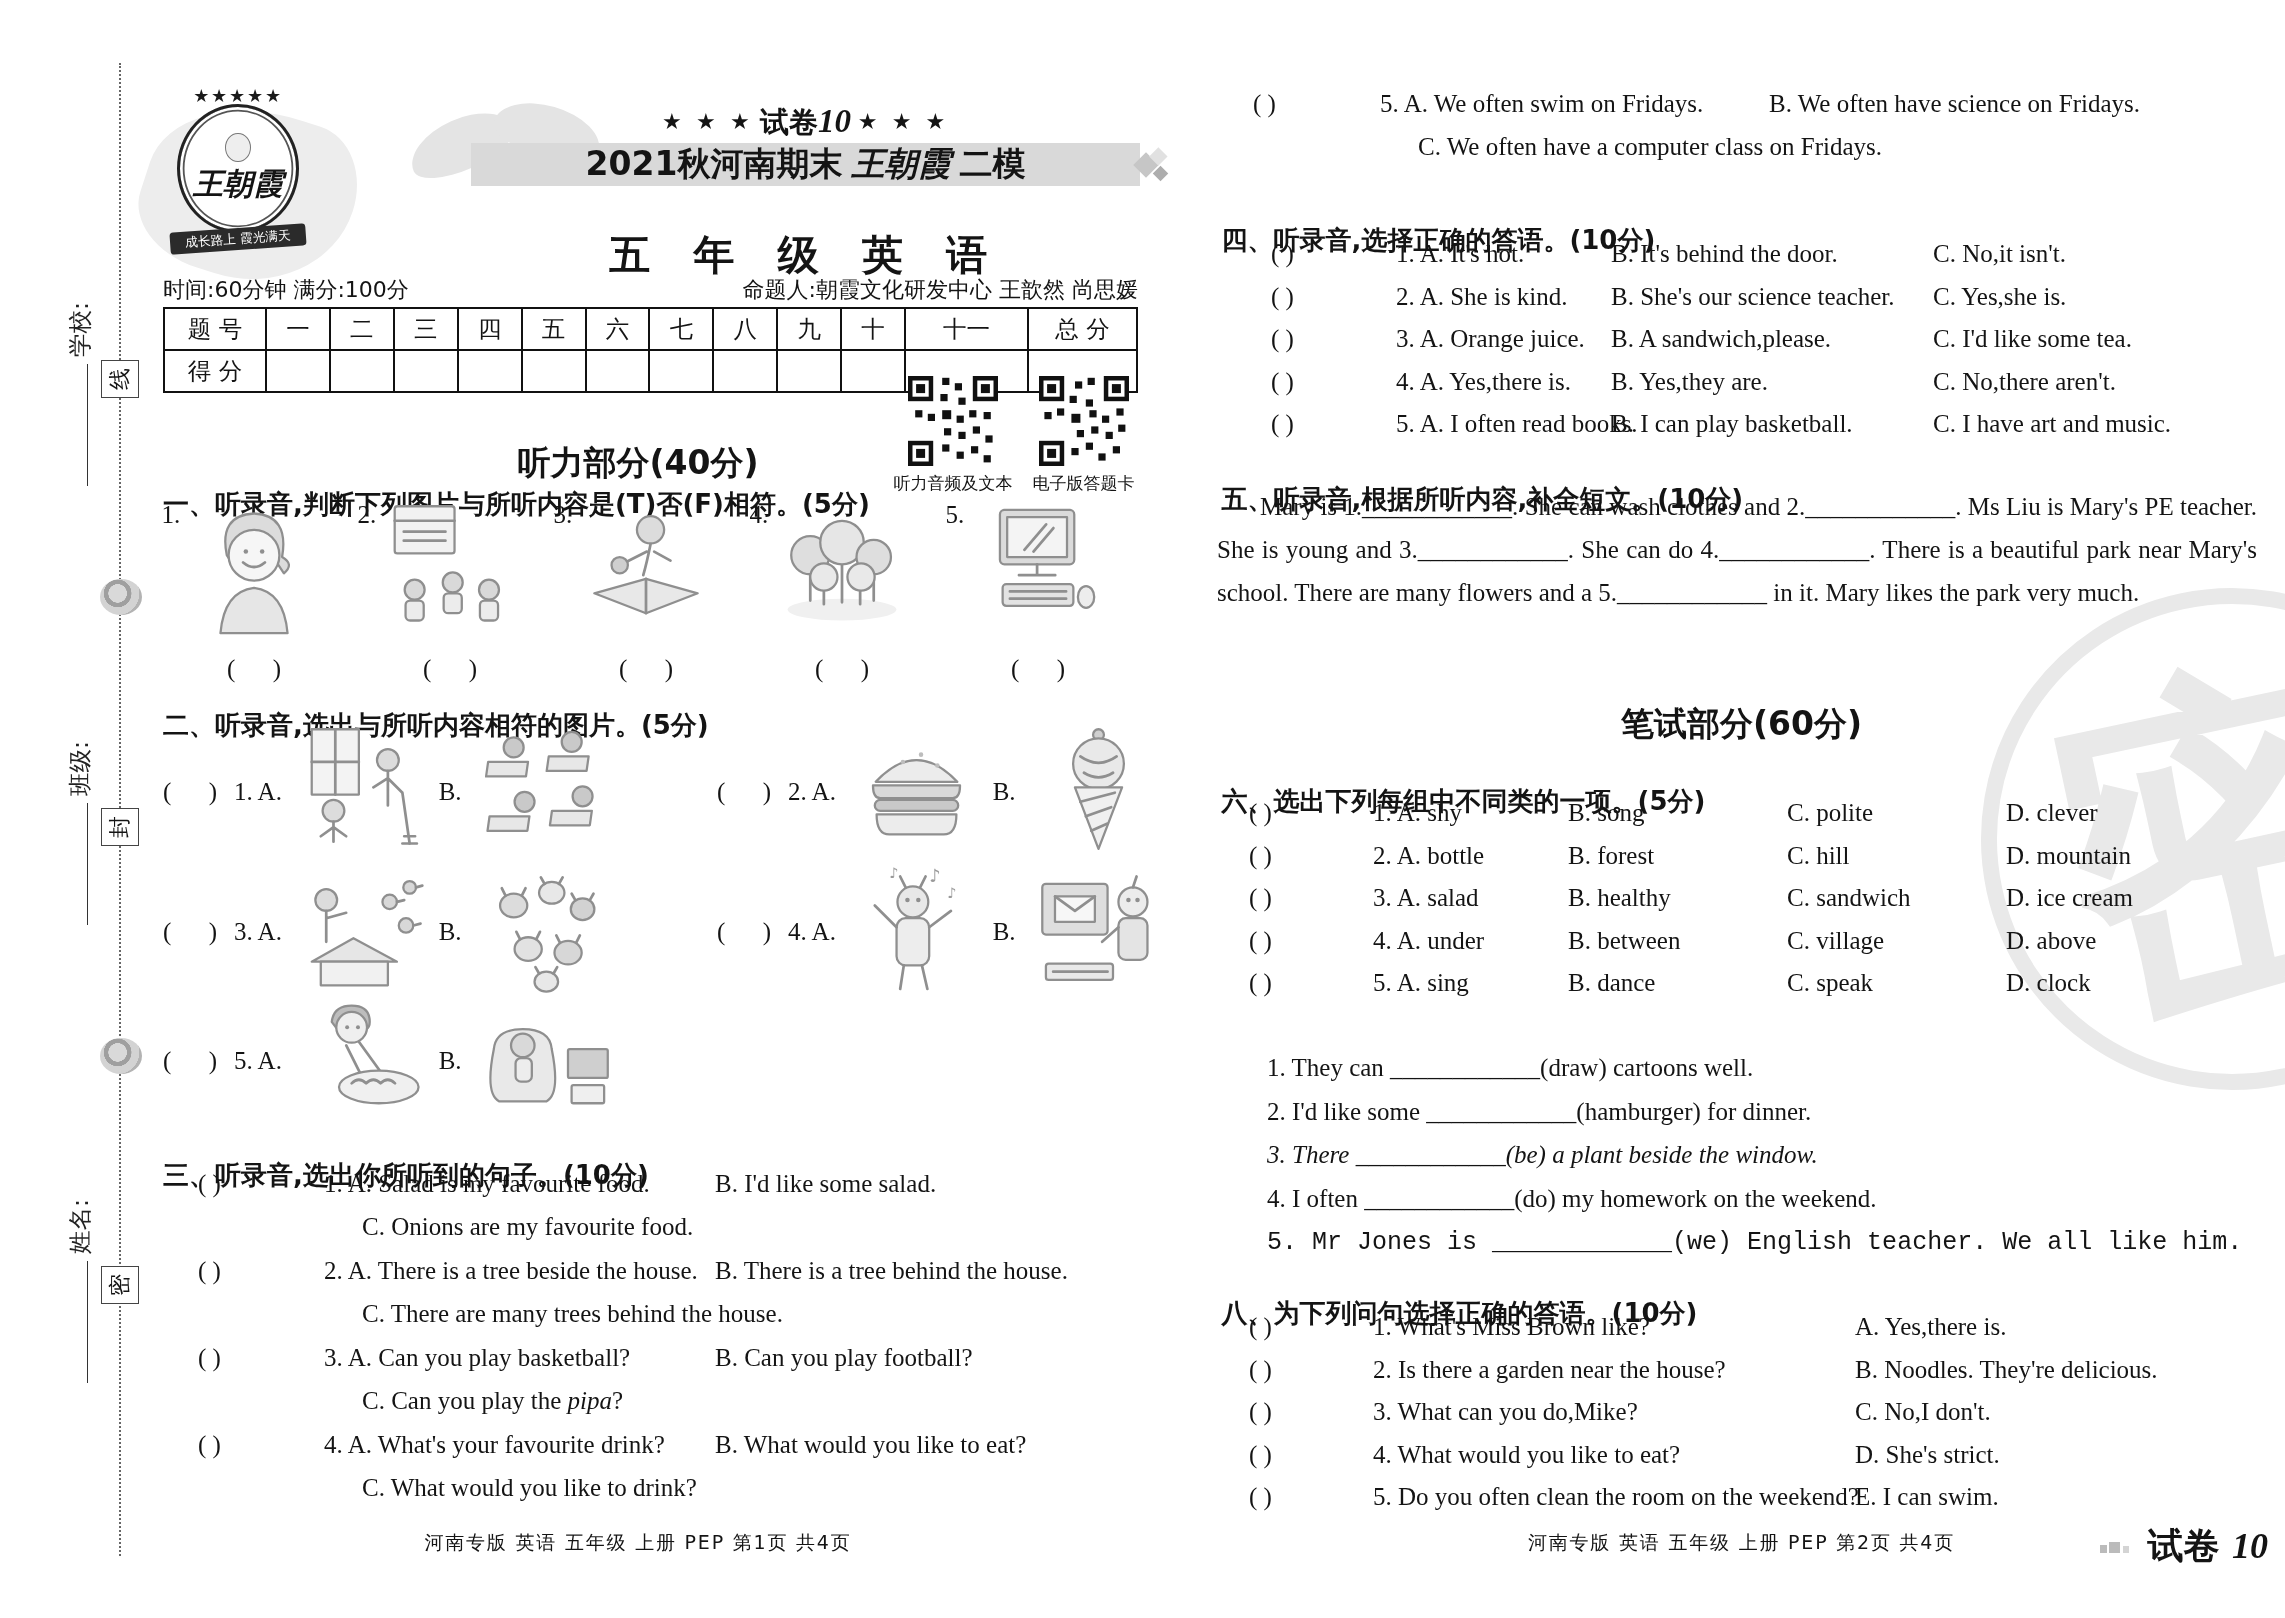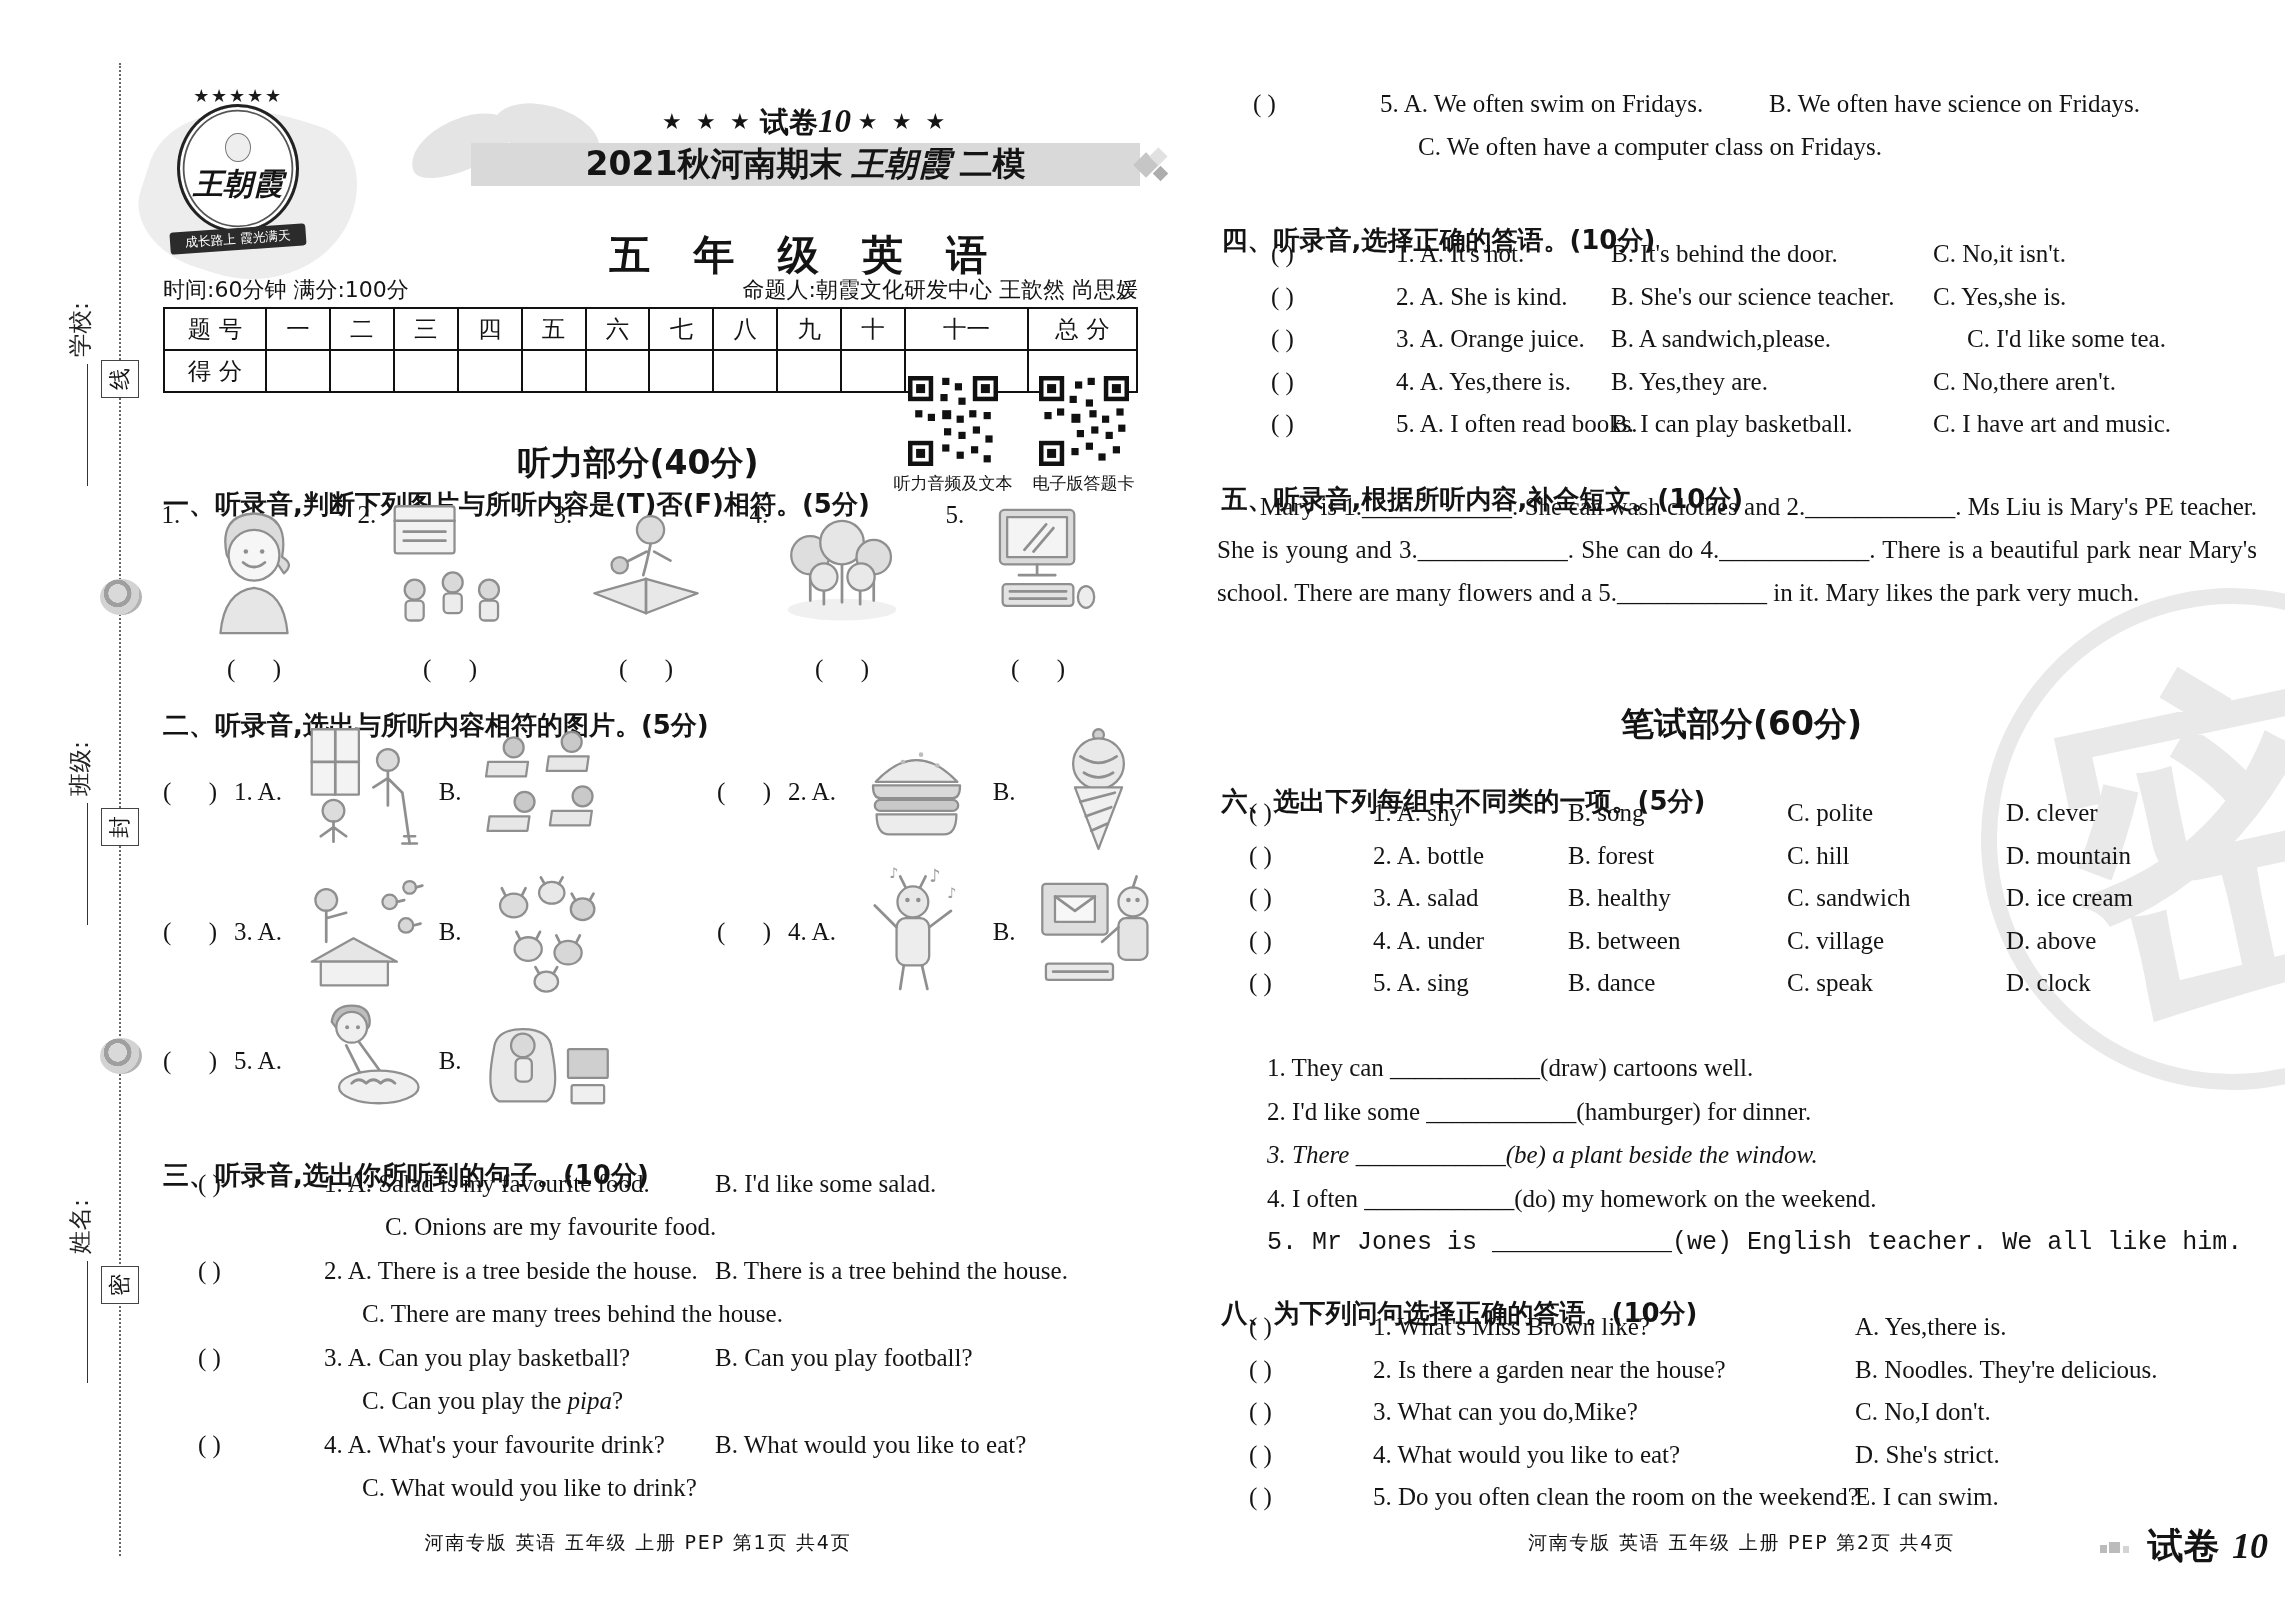--- a/index.html
+++ b/index.html
@@ -549,21 +549,21 @@
 
     <h3 class="sec-h cn" style="top:1078px;">三、听录音,选出你所听到的句子。(10分)</h3>
 
     <div class="s3item" style="top:1116px;">
       <div class="line en">
         <span class="optA bkt" style="left:62px;">(      )</span>
         <span class="optA" style="left:188px;"><span>1.</span> <span>A. Salad is my favourite food.</span></span>
         <span class="optA" style="left:579px;">B. I'd like some salad.</span>
       </div>
       <div class="line en">
-        <span class="optA" style="left:226px;margin-left:23px;">C. Onions are my favourite food.</span>
+        <span class="optA" style="left:226px;">C. Onions are my favourite food.</span>
       </div>
     </div>
 
     <div class="s3item" style="top:1203px;">
       <div class="line en">
         <span class="optA bkt" style="left:62px;">(      )</span>
         <span class="optA" style="left:188px;"><span>2.</span> <span>A. There is a tree beside the house.</span></span>
         <span class="optA" style="left:579px;">B. There is a tree behind the house.</span>
       </div>
       <div class="line en">
@@ -620,21 +620,21 @@
     <div class="line en" style="position:absolute;top:229px;width:100%;">
       <span class="optA bkt" style="left:54px;">(      )</span>
       <span class="optA" style="left:179px;"><span>2.</span> <span>A. She is kind.</span></span>
       <span class="optA" style="left:394px;">B. She's our science teacher.</span>
       <span class="optA" style="left:716px;">C. Yes,she is.</span>
     </div>
     <div class="line en" style="position:absolute;top:271px;width:100%;">
       <span class="optA bkt" style="left:54px;">(      )</span>
       <span class="optA" style="left:179px;"><span>3.</span> <span>A. Orange juice.</span></span>
       <span class="optA" style="left:394px;">B. A sandwich,please.</span>
-      <span class="optA" style="left:750px;">C. I'd like some tea.</span>
+      <span class="optA" style="left:716px;">C. I'd like some tea.</span>
     </div>
     <div class="line en" style="position:absolute;top:314px;width:100%;">
       <span class="optA bkt" style="left:54px;">(      )</span>
       <span class="optA" style="left:179px;"><span>4.</span> <span>A. Yes,there is.</span></span>
       <span class="optA" style="left:394px;">B. Yes,they are.</span>
       <span class="optA" style="left:716px;">C. No,there aren't.</span>
     </div>
     <div class="line en" style="position:absolute;top:356px;width:100%;">
       <span class="optA bkt" style="left:54px;">(      )</span>
       <span class="optA" style="left:179px;"><span>5.</span> <span>A. I often read books.</span></span>

